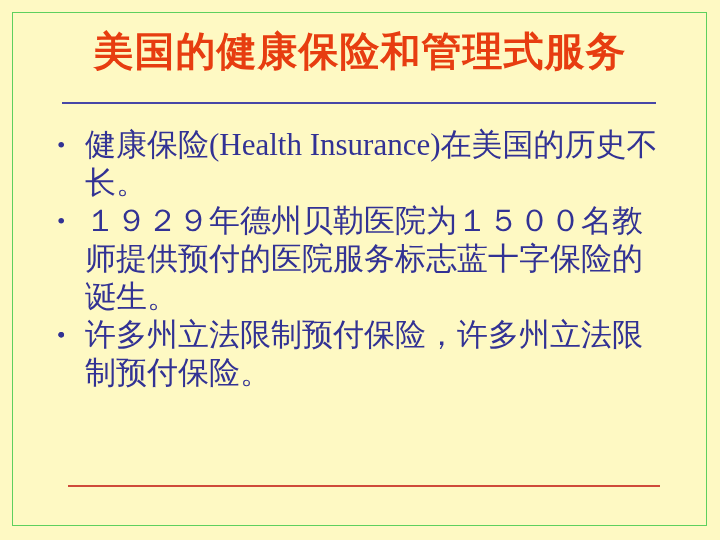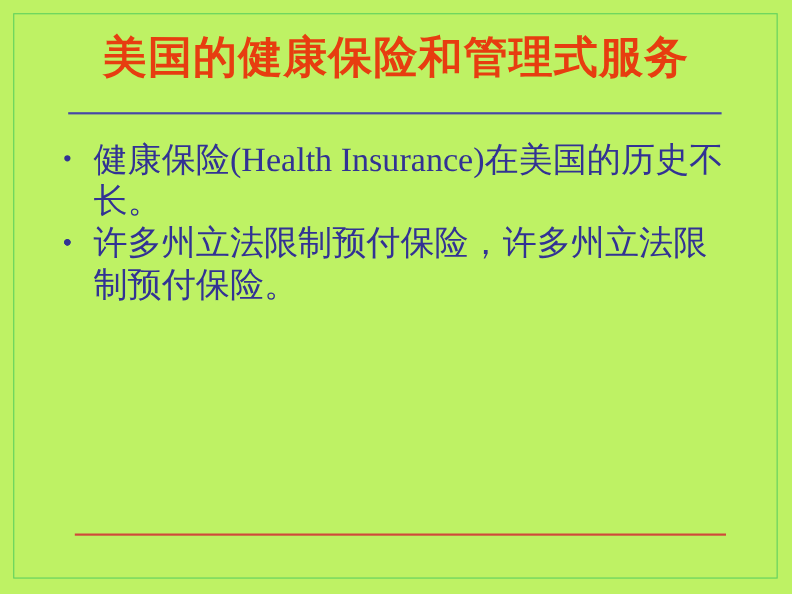--- a/index.html
+++ b/index.html
@@ -1,20 +1,20 @@
 <!DOCTYPE html>
 <html><head>
 <meta charset="utf-8">
 <style>
   html, body { margin: 0; padding: 0; background: #ffffff; }
   .slide {
     position: relative;
     width: 720px;
     height: 540px;
-    background: #bef264;
+    background: #fef9c3;
     overflow: hidden;
     font-family: "Liberation Serif", "DejaVu Serif", serif;
   }
   .frame {
     position: absolute;
     left: 12px;
     top: 12px;
     width: 695px;
     height: 514px;
     border: 1px solid #5ed05e;
@@ -87,20 +87,21 @@
 
   <div class="title-rule"></div>
 
   <ul class="bullets">
     <li>
       <span class="bullet-marker">•</span>
       <span>健康保险(Health Insurance)在美国的历史不长。</span>
     </li>
     <li>
       <span class="bullet-marker">•</span>
+      <span>１９２９年德州贝勒医院为１５００名教师提供预付的医院服务标志蓝十字保险的诞生。</span>
     </li>
     <li>
       <span class="bullet-marker">•</span>
     </li>
     <li>
       <span class="bullet-marker">•</span>
       <span>许多州立法限制预付保险，许多州立法限制预付保险。</span>
     </li>
   </ul>
 

